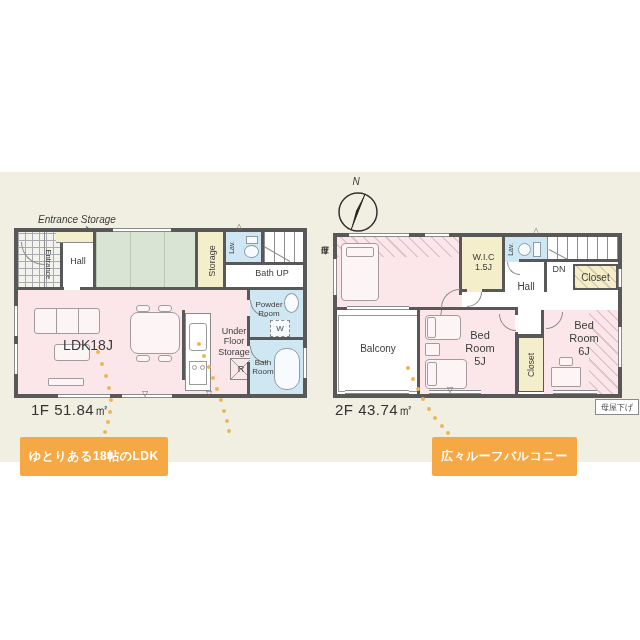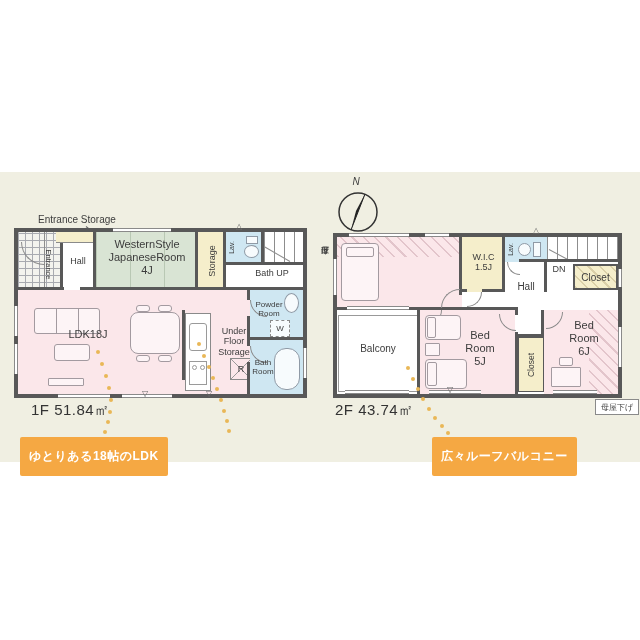--- a/index.html
+++ b/index.html
@@ -35,40 +35,35 @@
     linear-gradient(to top right,transparent calc(50% - .5px),#9a9a9a calc(50% - .5px) calc(50% + .5px),transparent calc(50% + .5px)),
     linear-gradient(to bottom right,transparent calc(50% - .5px),#9a9a9a calc(50% - .5px) calc(50% + .5px),transparent calc(50% + .5px));
     display:flex;align-items:center;justify-content:center;color:#3c3c3c;}
 </style>
 </head>
 <body>
 
 <div class="canvas">
   <div class="band"></div>
 
-  <div class="txt" style="left:38px;top:214px;width:80px;font-size:10px;text-align:left;white-space:nowrap;">Entrance Storage</div>
+  <div class="txt" style="left:38px;top:214px;width:80px;font-size:10px;text-align:left;white-space:nowrap;font-style:italic;">Entrance Storage</div>
   <div class="abs" style="left:86px;top:226px;width:18px;height:1px;background:#666;transform:rotate(38deg);transform-origin:left center;"></div>
 
   <div class="plan" style="left:14px;top:228px;width:293px;height:170px;">
 
     <div class="room tile" style="left:0;top:0;width:44px;height:58px;"></div>
     <div class="abs" style="left:26px;top:0;width:1px;height:58px;background:#8d8d8d;"></div>
     <div class="arc" style="left:3px;top:10px;width:22px;height:22px;"></div>
     <div class="flexc" style="left:24px;top:8px;width:12px;height:48px;font-size:7.5px;">
       <span class="vdn">Entrance</span>
     </div>
     <div class="room yel" style="left:38px;top:0;width:40px;height:11px;border-bottom:1px solid #8a8a8a;box-sizing:border-box;"></div>
     <div class="txt" style="left:44px;top:24px;width:32px;font-size:9px;">Hall</div>
 
     <div class="room grn" style="left:78px;top:0;width:102px;height:58px;"></div>
-    <div class="txt" style="left:82px;top:6px;width:94px;font-size:11px;">
-      <div>WesternStyle</div>
-      <div>JapaneseRoom</div>
-      <div>4J</div>
-    </div>
 
     <div class="room yel flexc" style="left:180px;top:0;width:28px;height:58px;font-size:9px;">
       <span class="vup">Storage</span>
     </div>
 
     <div class="room blu" style="left:208px;top:0;width:38px;height:30px;"></div>
     <div class="flexc" style="left:208px;top:0;width:11px;height:30px;font-size:7px;">
       <span class="vup">Lav.</span>
     </div>
     <div class="fix" style="left:228px;top:4px;width:12px;height:8px;"></div>
@@ -86,21 +81,21 @@
     <div class="wall" style="left:208px;top:30px;width:77px;height:3px;"></div>
     <div class="wall" style="left:0;top:55px;width:46px;height:3px;"></div>
     <div class="wall" style="left:62px;top:55px;width:223px;height:3px;"></div>
     <div class="arc" style="left:46px;top:58px;width:16px;height:16px;transform:scaleX(-1);"></div>
     <div class="tri" style="left:218px;top:-9px;">△</div>
 
     <div class="room pink" style="left:0;top:58px;width:232px;height:104px;"></div>
     <div class="furn" style="left:16px;top:76px;width:66px;height:26px;background-image:repeating-linear-gradient(90deg,transparent 0 21px,#a39aa0 21px 22px);"></div>
     <div class="furn" style="left:36px;top:112px;width:36px;height:17px;"></div>
     <div class="furn" style="left:30px;top:146px;width:36px;height:8px;border-radius:1px;"></div>
-    <div class="txt" style="left:28px;top:96px;width:84px;font-size:11px;font-weight:bold;font-weight:normal;">LDK18J</div>
+    <div class="txt" style="left:28px;top:105px;width:84px;font-size:14px;font-weight:bold;font-weight:normal;">LDK18J</div>
     <div class="furn" style="left:112px;top:80px;width:50px;height:42px;border-radius:8px;"></div>
     <div class="furn" style="left:118px;top:73px;width:14px;height:7px;"></div>
     <div class="furn" style="left:140px;top:73px;width:14px;height:7px;"></div>
     <div class="furn" style="left:118px;top:123px;width:14px;height:7px;"></div>
     <div class="furn" style="left:140px;top:123px;width:14px;height:7px;"></div>
 
     <div class="wall" style="left:164px;top:78px;width:3px;height:70px;"></div>
     <div class="abs" style="left:167px;top:81px;width:26px;height:78px;background:#fff;border:1.5px solid #8a8a8a;box-sizing:border-box;"></div>
     <div class="abs" style="left:171px;top:91px;width:18px;height:28px;border:1px solid #9a9a9a;border-radius:3px;box-sizing:border-box;"></div>
     <div class="abs" style="left:171px;top:129px;width:18px;height:24px;border:1px solid #9a9a9a;box-sizing:border-box;"></div>

